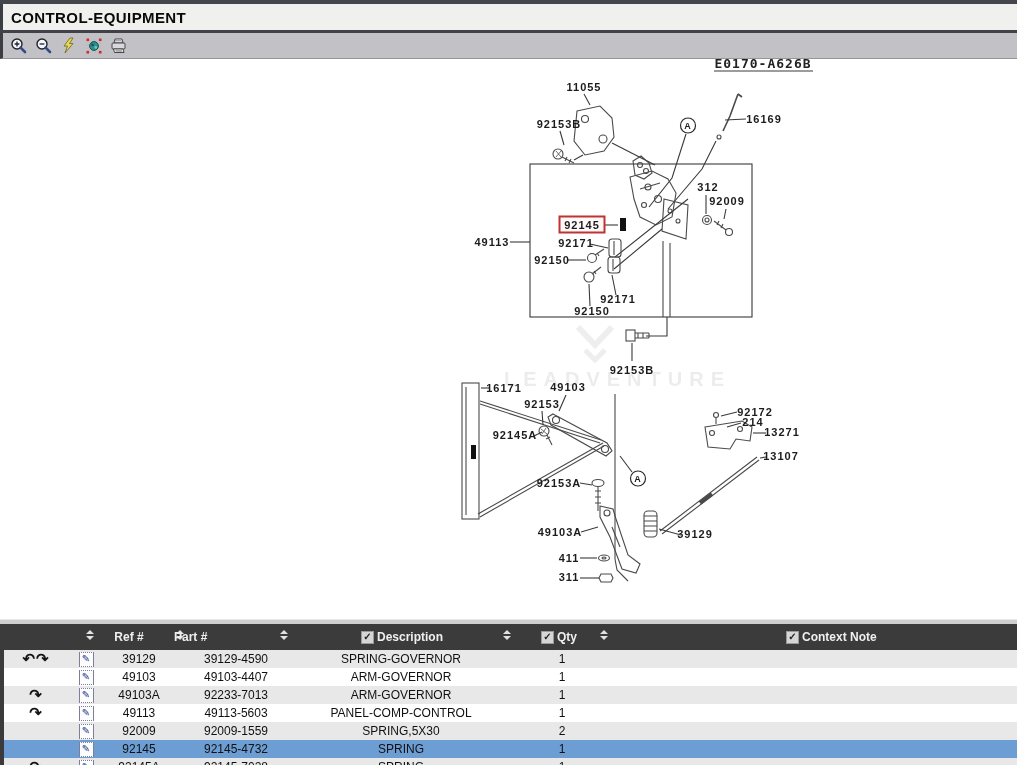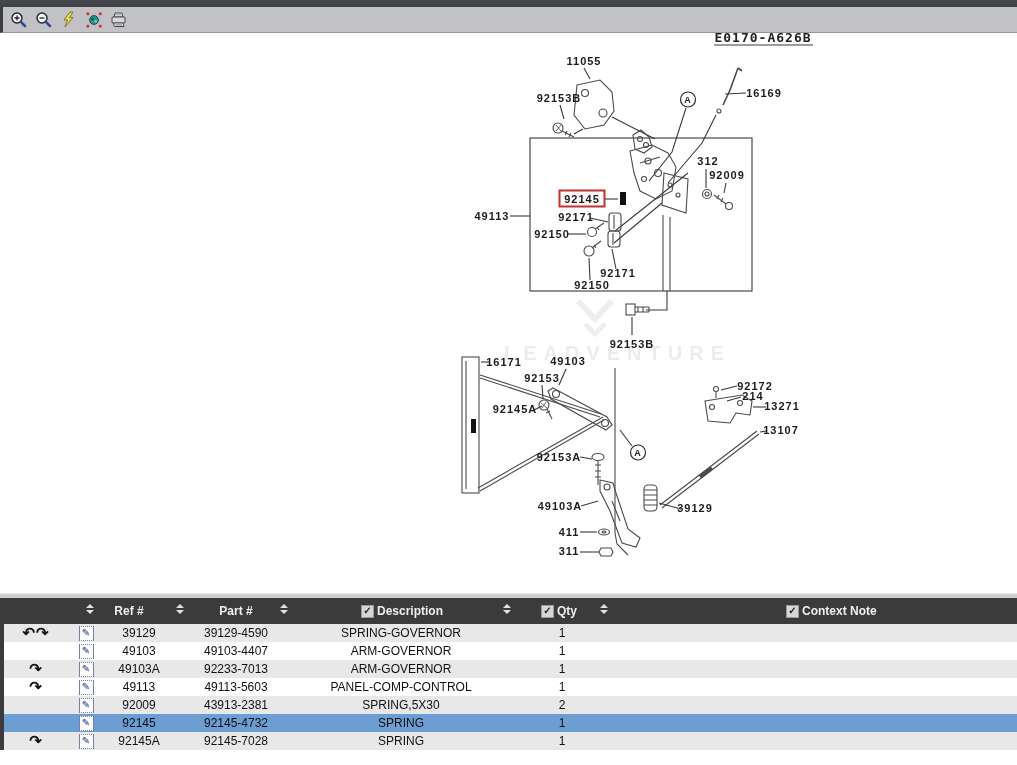--- a/index.html
+++ b/index.html
@@ -51,20 +51,23 @@
   .c-ref,.c-part,.c-desc,.c-qty{text-align:center;}
   .c-note{text-align:left;}
 </style>
 </head>
 <body>
 
 <div class="app">
 
   <div class="topstrip"></div>
 
+  <div class="titlebar">
+    <span class="title">CONTROL-EQUIPMENT</span>
+  </div>
   <div class="titledivider"></div>
 
   <div class="toolbar">
     <span class="tbtn">
       <svg width="18" height="18" viewBox="0 0 18 18">
         <circle cx="7" cy="7" r="5" fill="#f4f6ff" stroke="#222" stroke-width="1.4"></circle>
         <path d="M7 4.6 V9.4 M4.6 7 H9.4" stroke="#222" stroke-width="1.3"></path>
         <path d="M10.6 10.6 L15 15" stroke="#334a88" stroke-width="2.6" stroke-linecap="round"></path>
       </svg>
     </span>
@@ -279,21 +282,21 @@
     <div class="tbl-head">
       <span class="hitem sort" style="left:82px">
           <i class="up"></i>
           <i class="dn"></i>
         </span>
       <span class="hitem" style="left:92px;width:66px;text-align:center">Ref #</span>
       <span class="hitem sort" style="left:172px">
           <i class="up"></i>
           <i class="dn"></i>
         </span>
-      <span class="hitem" style="left:170px;width:124px;text-align:center">Part #</span>
+      <span class="hitem" style="left:170px;width:124px;text-align:left">Part #</span>
       <span class="hitem sort" style="left:276px">
           <i class="up"></i>
           <i class="dn"></i>
         </span>
       <span class="hitem hgroup" style="left:357px">
         <span class="cbx">✓</span>
         <span>Description</span>
       </span>
       <span class="hitem sort" style="left:499px">
           <i class="up"></i>
@@ -356,21 +359,21 @@
           <span class="c-desc">PANEL-COMP-CONTROL</span>
           <span class="c-qty">1</span>
           <span class="c-note"></span>
         </div>
         <div class="row shade">
           <span class="c-ar"></span>
           <span class="c-ic">
             <span class="edit-icon">✎</span>
           </span>
           <span class="c-ref">92009</span>
-          <span class="c-part">43913-2381</span>
+          <span class="c-part">92009-1559</span>
           <span class="c-desc">SPRING,5X30</span>
           <span class="c-qty">2</span>
           <span class="c-note"></span>
         </div>
         <div class="row sel">
           <span class="c-ar"></span>
           <span class="c-ic">
             <span class="edit-icon">✎</span>
           </span>
           <span class="c-ref">92145</span>

